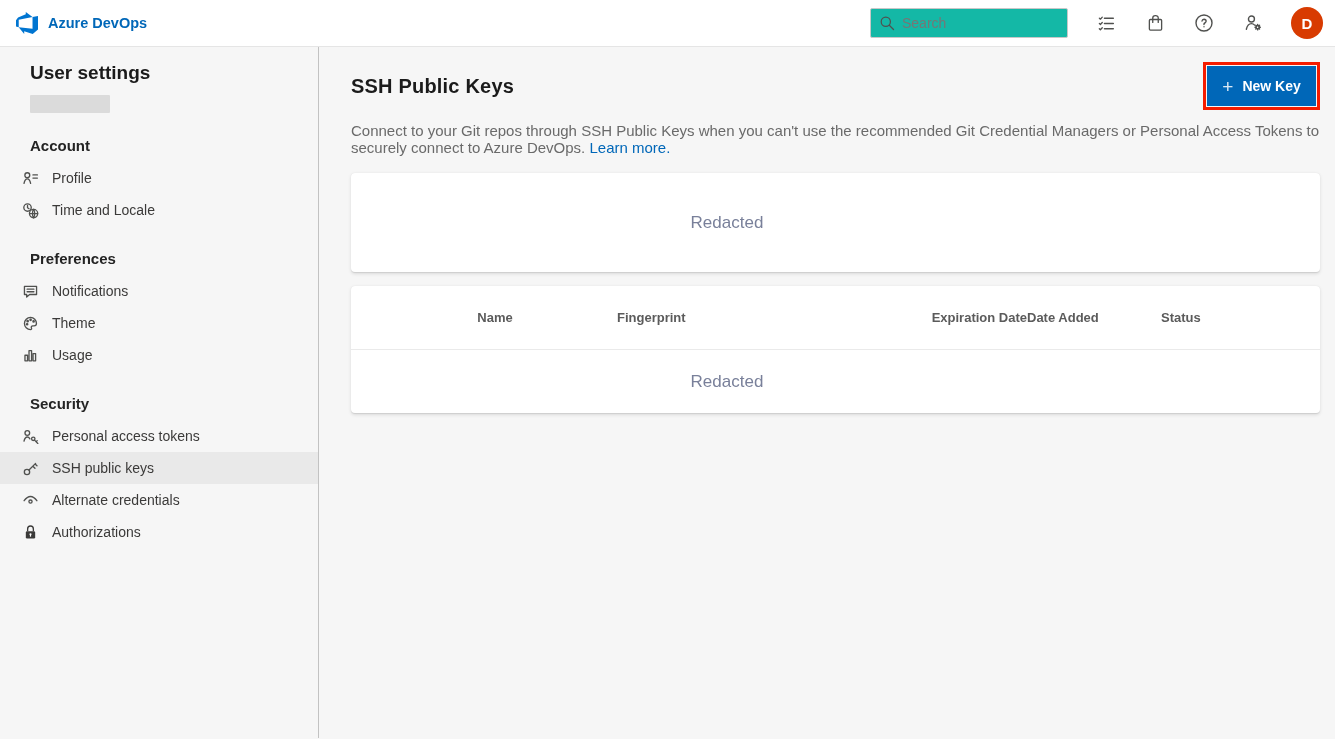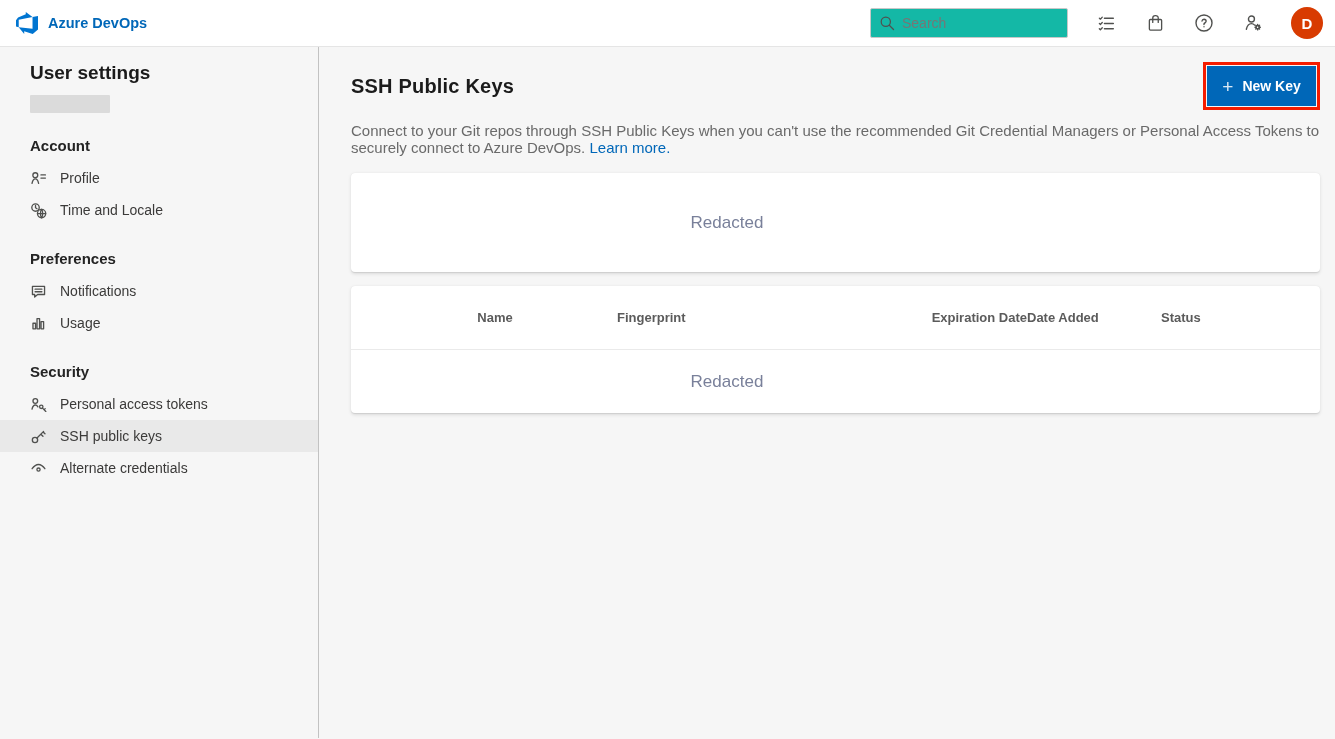--- a/index.html
+++ b/index.html
@@ -24,21 +24,21 @@
             font-size:15px; font-weight:700; cursor:pointer; }
 
   
   .shell { display:flex; height:691px; }
 
   
   .sidebar { width:319px; background:#f6f6f6; border-right:1px solid #c2c2c2; flex:none; padding-top:15px; }
   .sb-title { font-size:19px; font-weight:700; color:#1b1b1b; margin:0 0 11px 30px; }
   .sb-redacted-block { width:80px; height:18px; background:#dbdbdb; margin-left:30px; border-radius:1px; }
   .sb-heading { font-size:15px; font-weight:700; color:#242424; margin:24px 0 8px 30px; }
-  .sb-item { height:32px; display:flex; align-items:center; gap:13px; padding-left:30px;
+  .sb-item { height:32px; display:flex; align-items:center; gap:13px; padding-left:22px;
              font-size:14px; color:#3b3a39; cursor:pointer; }
   .sb-item.selected { background:#e9e9e9; }
   .sb-item .icn { width:17px; height:17px; flex:none; display:flex; align-items:center; justify-content:center; }
 
   
   .main { flex:1; padding:0 15px 0 32px; }
   .main-header { margin-top:15px; display:flex; justify-content:space-between; align-items:center; }
   .page-title { font-size:20px; font-weight:700; color:#1b1b1b; letter-spacing:.2px; }
   .annotation-box { border:3px solid #f51c00; padding:1px; }
   .newkey-btn { width:109px; height:40px; background:#0067b8; border:none; color:#fff;
@@ -153,20 +153,32 @@
         <svg class="line" width="17" height="17" viewBox="0 0 16 16">
           <path d="M2.3 3.2h11.4v7.6H7.2L4.4 13.2v-2.4H2.3z"></path>
             <path d="M4.8 5.8h6.4M4.8 8.2h6.4"></path>
           </svg>
       </span>
       <span>Notifications</span>
     </div>
     <div class="sb-item">
       <span class="icn">
         <svg class="line" width="17" height="17" viewBox="0 0 16 16">
+          <path d="M8 2.3a5.7 5.7 0 1 0 0 11.4c1 0 1.3-.8.9-1.5-.5-.9 0-1.9 1.2-1.9h1.3c1.3 0 2.2-.9 2.2-2.2A5.8 5.8 0 0 0 8 2.3z"></path>
+          <circle cx="5.3" cy="5.8" r=".65"></circle>
+            <circle cx="8.1" cy="4.5" r=".65"></circle>
+            <circle cx="10.9" cy="6" r=".65"></circle>
+            <circle cx="4.8" cy="8.7" r=".65"></circle>
+          </svg>
+      </span>
+      <span>Theme</span>
+    </div>
+    <div class="sb-item">
+      <span class="icn">
+        <svg class="line" width="17" height="17" viewBox="0 0 16 16">
           <path d="M2.8 13V7.8h2.4V13zM6.6 13V3.4H9V13zM10.4 13V6.2h2.4V13z"></path>
           </svg>
       </span>
       <span>Usage</span>
     </div>
 
     <div class="sb-heading">Security</div>
     <div class="sb-item">
       <span class="icn">
         <svg class="line" width="17" height="17" viewBox="0 0 16 16">
@@ -188,20 +200,31 @@
       <span>SSH public keys</span>
     </div>
     <div class="sb-item">
       <span class="icn">
         <svg class="line" width="17" height="17" viewBox="0 0 16 16">
           <path d="M2 8.2c1.9-2.7 4-4 6-4s4.1 1.3 6 4"></path>
             <circle cx="8" cy="9" r="1.5"></circle>
           </svg>
       </span>
       <span>Alternate credentials</span>
+    </div>
+    <div class="sb-item">
+      <span class="icn">
+        <svg width="17" height="17" viewBox="0 0 16 16">
+          <path d="M5.3 6.8V4.6a2.7 2.7 0 0 1 5.4 0v2.2" fill="none" stroke="#3b3a39" stroke-width="1.25"></path>
+          <rect x="3.6" y="6.8" width="8.8" height="6.8" rx="1.2" fill="#3b3a39"></rect>
+          <circle cx="8" cy="9.6" r="1" fill="#fff"></circle>
+            <path d="M8 10.3v1.6" stroke="#fff" stroke-width="1.1"></path>
+          </svg>
+      </span>
+      <span>Authorizations</span>
     </div>
   </nav>
 
   <main class="main">
     <div class="main-header">
       <h2 class="page-title">SSH Public Keys</h2>
       <div class="annotation-box">
         <button class="newkey-btn">
           <span class="plus">+</span>
           <span>New Key</span>

